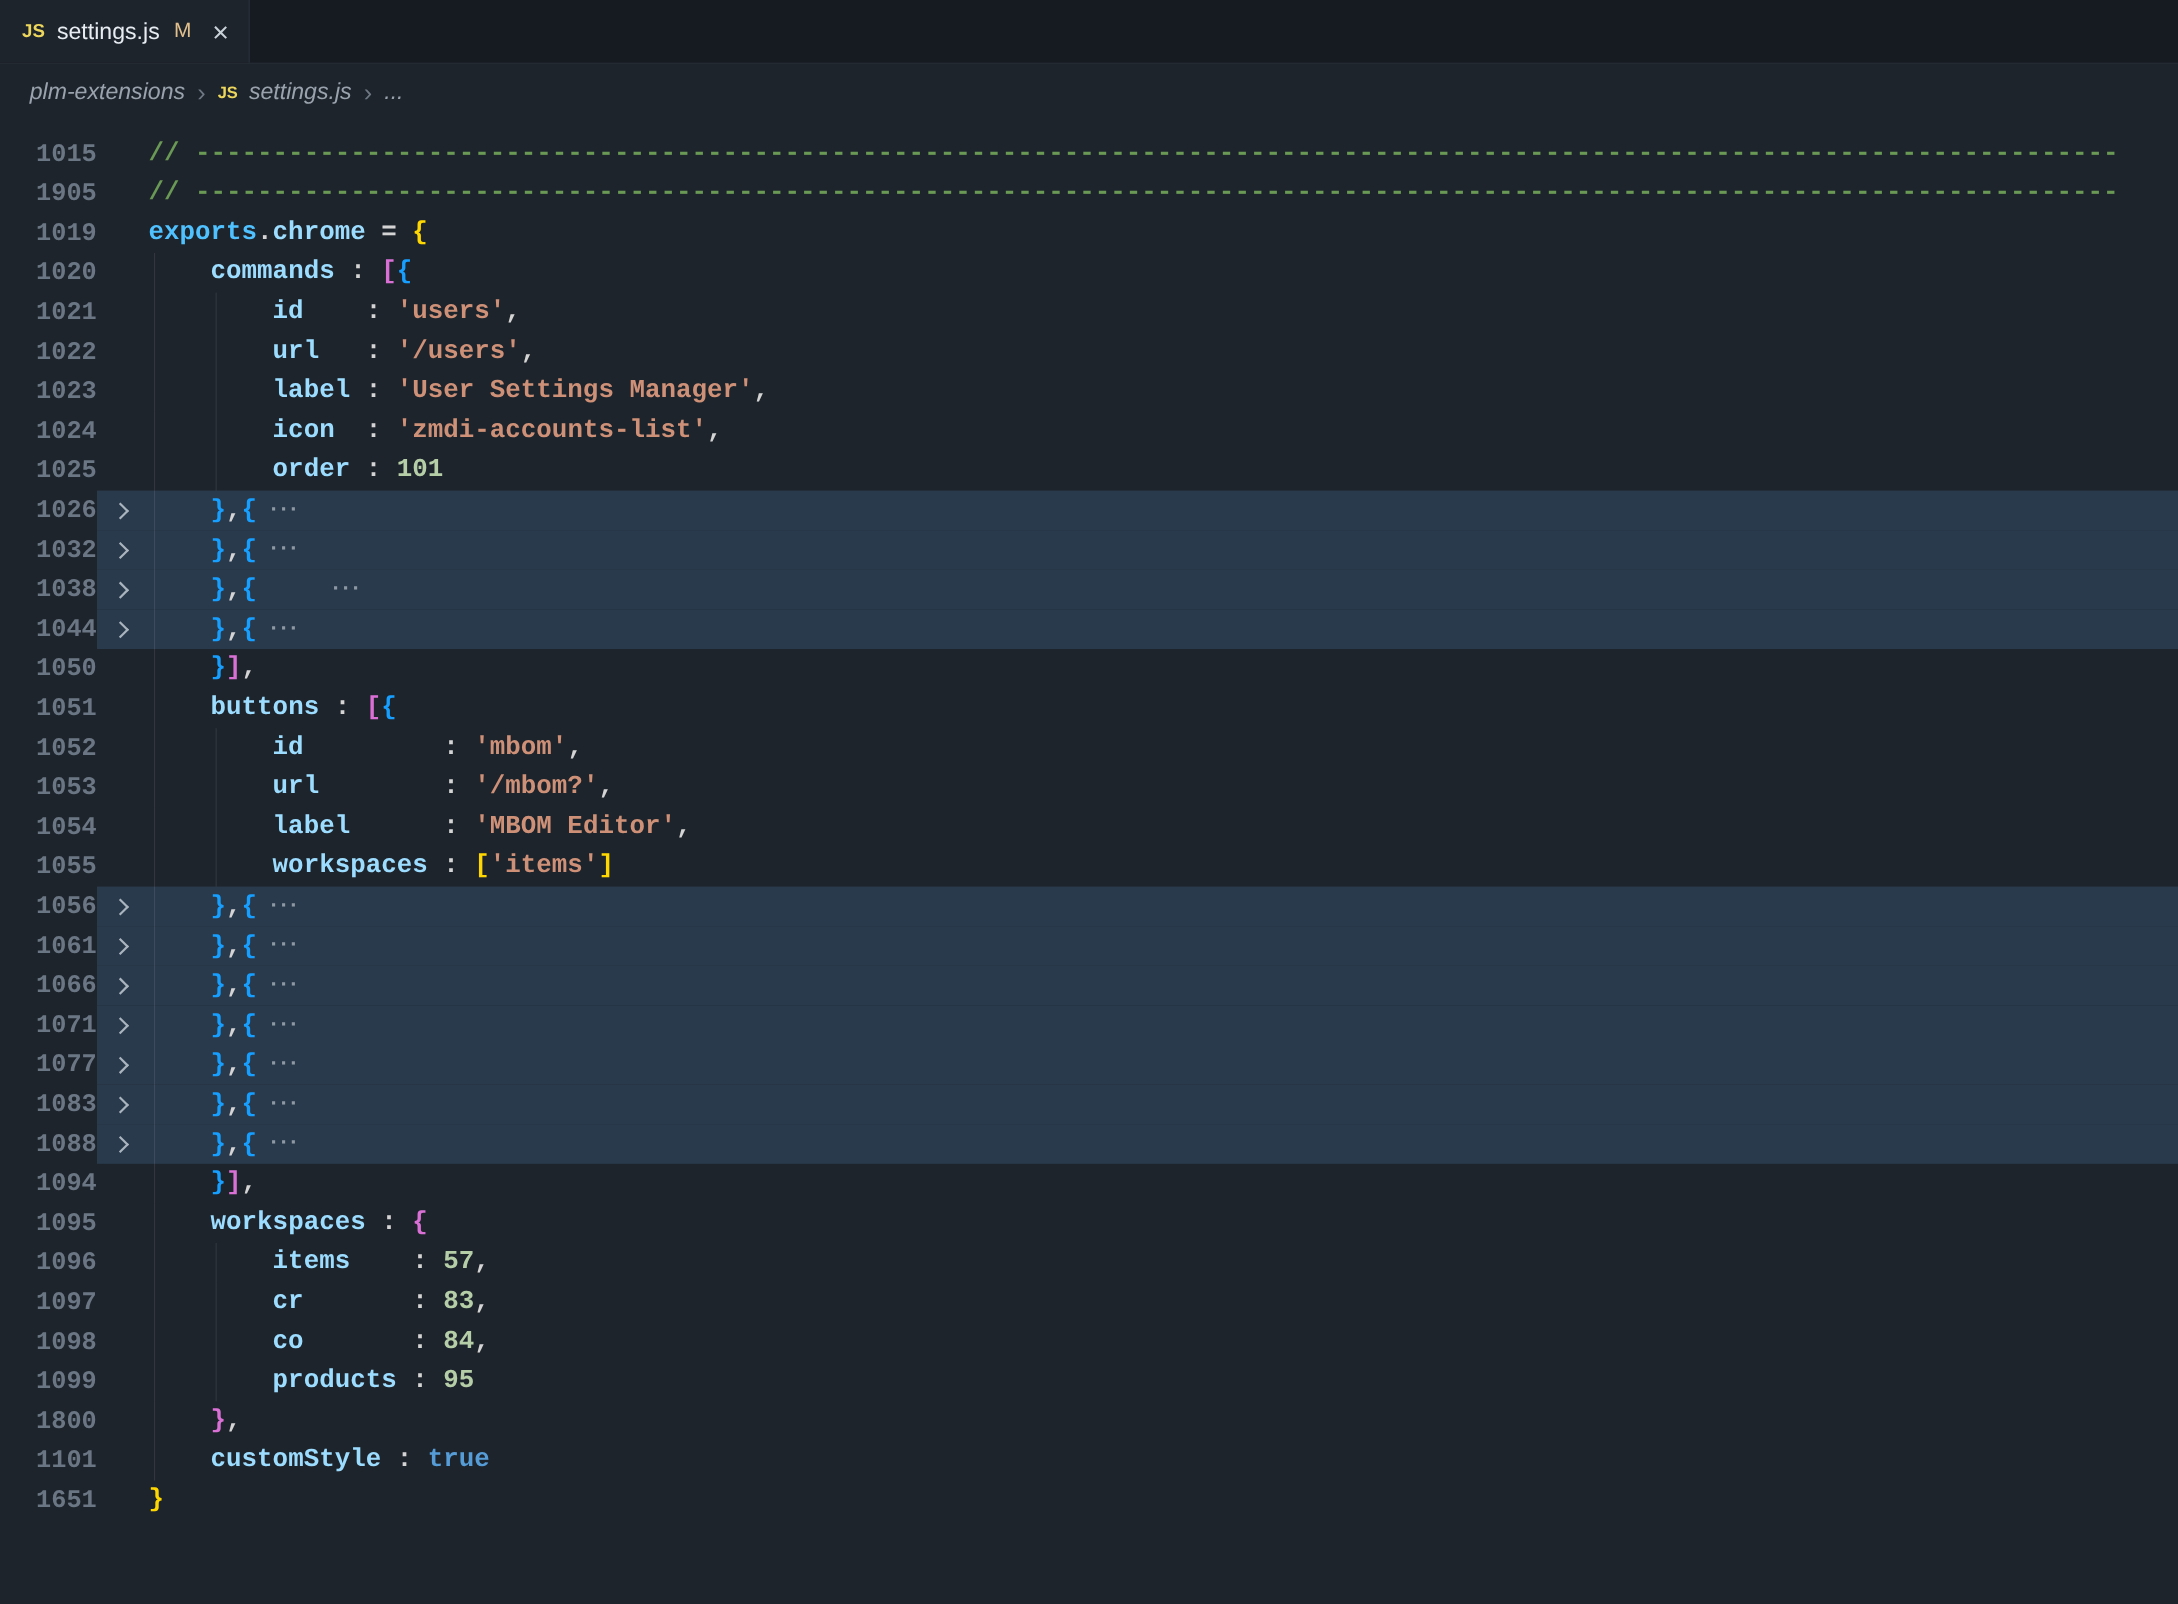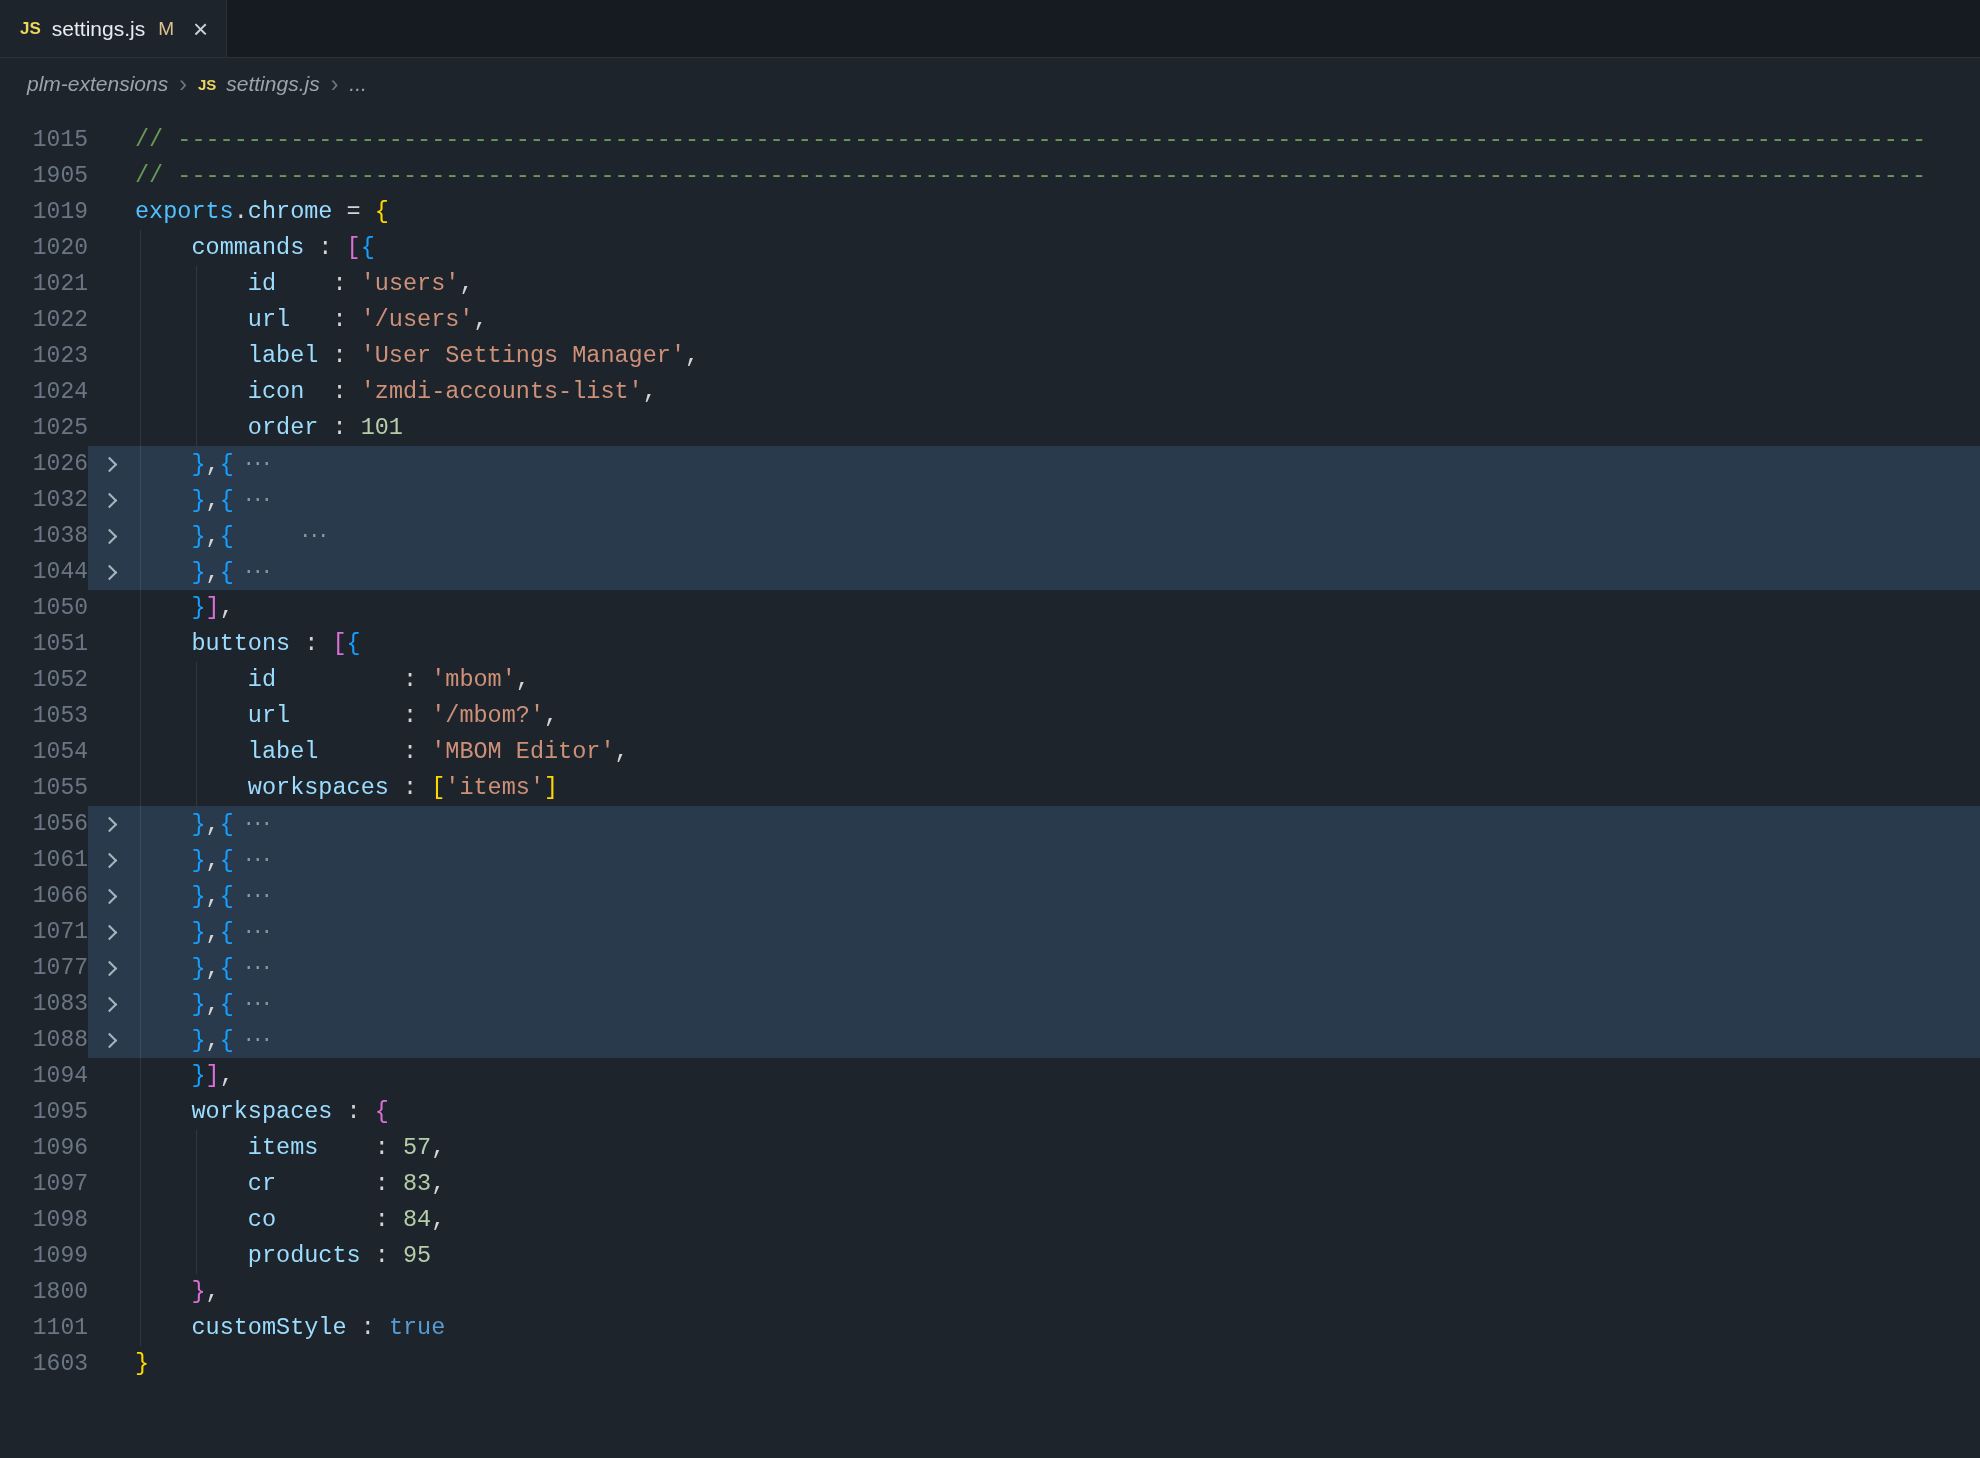--- a/index.html
+++ b/index.html
@@ -48,21 +48,21 @@
     gap: 10px;
     padding-left: 27px;
     background: var(--editor_bg, #1e242c);
     color: var(--breadcrumb_fg, #9aa3ad);
     font-size: 21px;
   }
   .bc-item { cursor: pointer; font-style: italic; }
   .bc-sep { color: #6e7883; font-size: 23px; padding: 0 1px; }
 
   
-  .editor { padding-top: 12px; }
+  .editor { padding-top: 12px; font-weight: bold; }
   .row {
     height: 36px;
     display: flex; align-items: center;
     font-family: "Liberation Mono", "DejaVu Sans Mono", monospace;
     font-size: 23.5px;
     line-height: 36px;
     white-space: pre;
   }
   .row.hl {
     background: linear-gradient(90deg, transparent 88px, var(--hl_bg, #293a4d) 88px);
@@ -157,15 +157,15 @@
       <div class="row hl"><div class="ln">1083</div><div class="fold"><span class="chev"></span></div><div class="code"><span class="guide" style="left: calc(0ch + 5px);"></span><span class="toks"><span class="tk-pn" style="color: rgb(212, 212, 212);">    </span><span class="tk-b3" style="color: rgb(23, 159, 255);">}</span><span class="tk-pn" style="color: rgb(212, 212, 212);">,</span><span class="tk-b3" style="color: rgb(23, 159, 255);">{</span><span class="tk-fold" style="color: rgb(141, 152, 163);">···</span></span></div></div>
       <div class="row hl"><div class="ln">1088</div><div class="fold"><span class="chev"></span></div><div class="code"><span class="guide" style="left: calc(0ch + 5px);"></span><span class="toks"><span class="tk-pn" style="color: rgb(212, 212, 212);">    </span><span class="tk-b3" style="color: rgb(23, 159, 255);">}</span><span class="tk-pn" style="color: rgb(212, 212, 212);">,</span><span class="tk-b3" style="color: rgb(23, 159, 255);">{</span><span class="tk-fold" style="color: rgb(141, 152, 163);">···</span></span></div></div>
       <div class="row"><div class="ln">1094</div><div class="fold"></div><div class="code"><span class="guide" style="left: calc(0ch + 5px);"></span><span class="toks"><span class="tk-pn" style="color: rgb(212, 212, 212);">    </span><span class="tk-b3" style="color: rgb(23, 159, 255);">}</span><span class="tk-b2" style="color: rgb(218, 112, 214);">]</span><span class="tk-pn" style="color: rgb(212, 212, 212);">,</span></span></div></div>
       <div class="row"><div class="ln">1095</div><div class="fold"></div><div class="code"><span class="guide" style="left: calc(0ch + 5px);"></span><span class="toks"><span class="tk-pn" style="color: rgb(212, 212, 212);">    </span><span class="tk-prop" style="color: rgb(156, 220, 254);">workspaces</span><span class="tk-pn" style="color: rgb(212, 212, 212);"> : </span><span class="tk-b2" style="color: rgb(218, 112, 214);">{</span></span></div></div>
       <div class="row"><div class="ln">1096</div><div class="fold"></div><div class="code"><span class="guide" style="left: calc(0ch + 5px);"></span><span class="guide" style="left: calc(4ch + 5px);"></span><span class="toks"><span class="tk-pn" style="color: rgb(212, 212, 212);">        </span><span class="tk-prop" style="color: rgb(156, 220, 254);">items</span><span class="tk-pn" style="color: rgb(212, 212, 212);">    : </span><span class="tk-num" style="color: rgb(181, 206, 168);">57</span><span class="tk-pn" style="color: rgb(212, 212, 212);">,</span></span></div></div>
       <div class="row"><div class="ln">1097</div><div class="fold"></div><div class="code"><span class="guide" style="left: calc(0ch + 5px);"></span><span class="guide" style="left: calc(4ch + 5px);"></span><span class="toks"><span class="tk-pn" style="color: rgb(212, 212, 212);">        </span><span class="tk-prop" style="color: rgb(156, 220, 254);">cr</span><span class="tk-pn" style="color: rgb(212, 212, 212);">       : </span><span class="tk-num" style="color: rgb(181, 206, 168);">83</span><span class="tk-pn" style="color: rgb(212, 212, 212);">,</span></span></div></div>
       <div class="row"><div class="ln">1098</div><div class="fold"></div><div class="code"><span class="guide" style="left: calc(0ch + 5px);"></span><span class="guide" style="left: calc(4ch + 5px);"></span><span class="toks"><span class="tk-pn" style="color: rgb(212, 212, 212);">        </span><span class="tk-prop" style="color: rgb(156, 220, 254);">co</span><span class="tk-pn" style="color: rgb(212, 212, 212);">       : </span><span class="tk-num" style="color: rgb(181, 206, 168);">84</span><span class="tk-pn" style="color: rgb(212, 212, 212);">,</span></span></div></div>
       <div class="row"><div class="ln">1099</div><div class="fold"></div><div class="code"><span class="guide" style="left: calc(0ch + 5px);"></span><span class="guide" style="left: calc(4ch + 5px);"></span><span class="toks"><span class="tk-pn" style="color: rgb(212, 212, 212);">        </span><span class="tk-prop" style="color: rgb(156, 220, 254);">products</span><span class="tk-pn" style="color: rgb(212, 212, 212);"> : </span><span class="tk-num" style="color: rgb(181, 206, 168);">95</span></span></div></div>
       <div class="row"><div class="ln">1800</div><div class="fold"></div><div class="code"><span class="guide" style="left: calc(0ch + 5px);"></span><span class="toks"><span class="tk-pn" style="color: rgb(212, 212, 212);">    </span><span class="tk-b2" style="color: rgb(218, 112, 214);">}</span><span class="tk-pn" style="color: rgb(212, 212, 212);">,</span></span></div></div>
       <div class="row"><div class="ln">1101</div><div class="fold"></div><div class="code"><span class="guide" style="left: calc(0ch + 5px);"></span><span class="toks"><span class="tk-pn" style="color: rgb(212, 212, 212);">    </span><span class="tk-prop" style="color: rgb(156, 220, 254);">customStyle</span><span class="tk-pn" style="color: rgb(212, 212, 212);"> : </span><span class="tk-kw" style="color: rgb(86, 156, 214);">true</span></span></div></div>
-      <div class="row"><div class="ln">1603</div><div class="fold"></div><div class="code"><span class="toks"><span class="tk-b1" style="color: rgb(255, 215, 0);">}</span></span></div></div>
+      <div class="row"><div class="ln">1651</div><div class="fold"></div><div class="code"><span class="toks"><span class="tk-b1" style="color: rgb(255, 215, 0);">}</span></span></div></div>
     </div>
 </div>
 
 </body></html>

